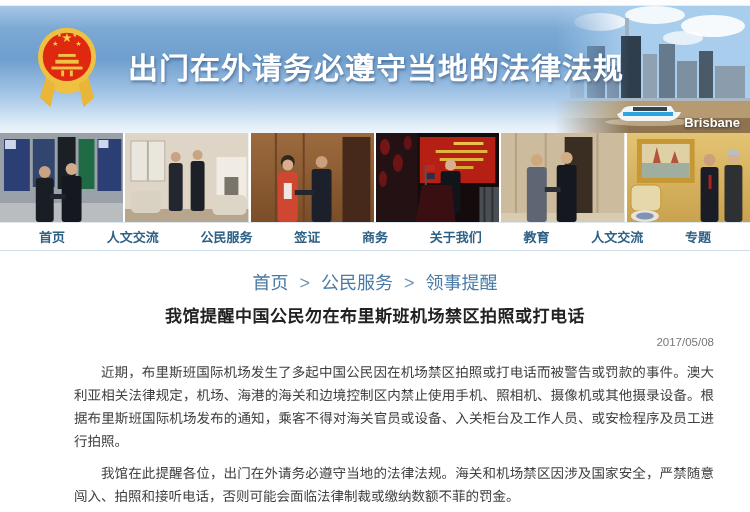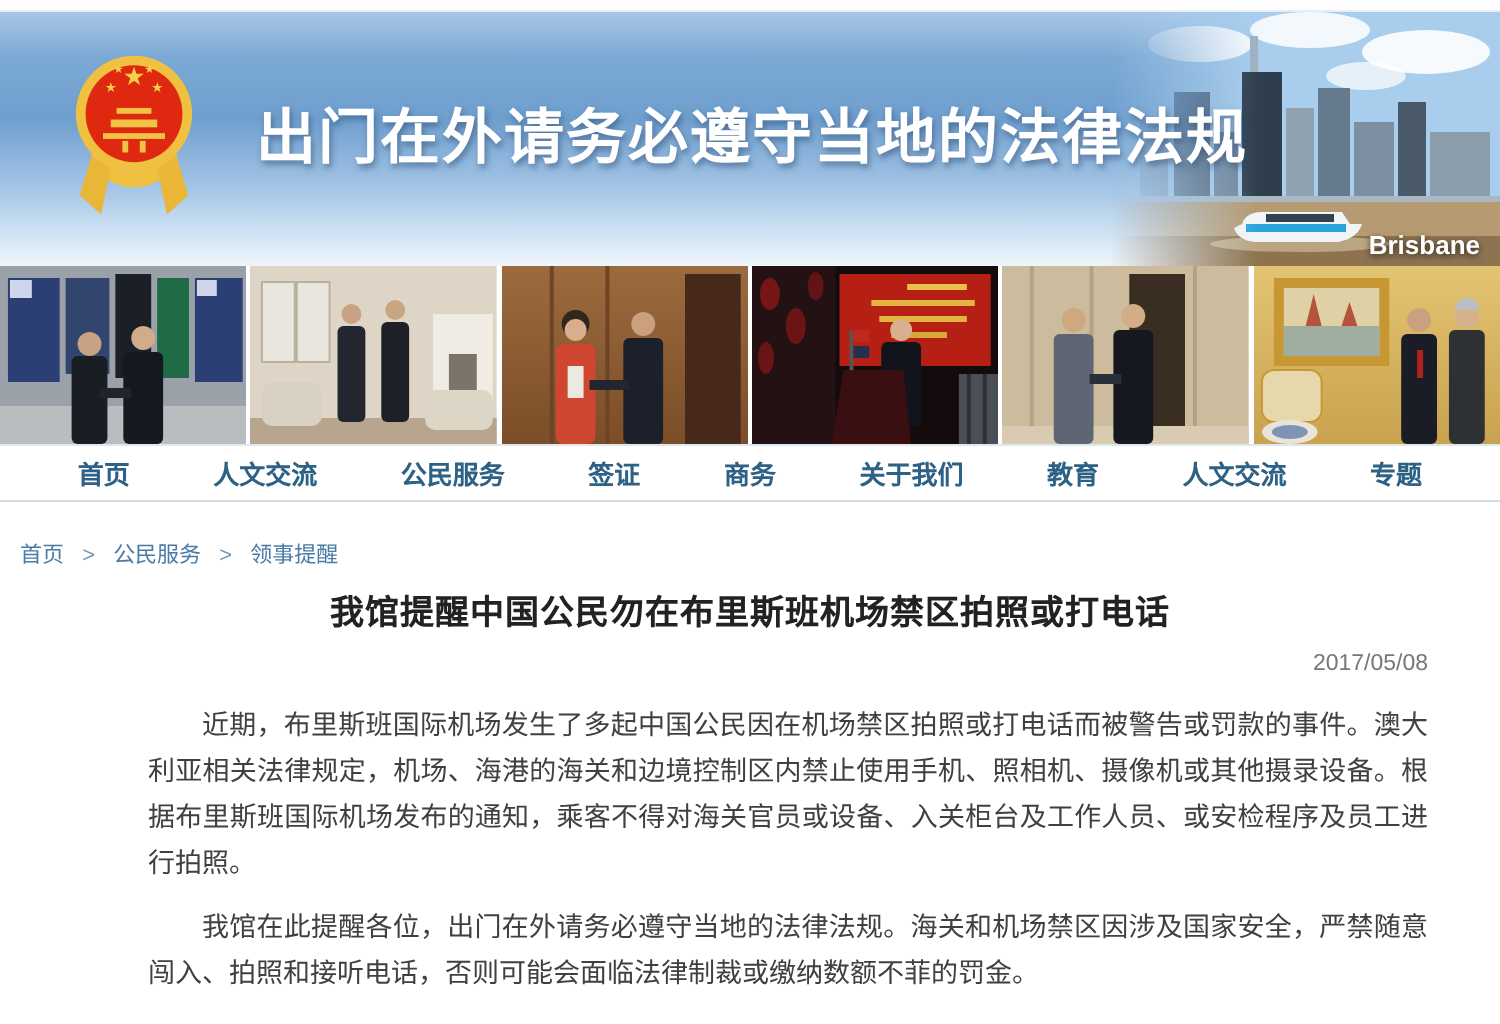--- a/index.html
+++ b/index.html
@@ -26,21 +26,21 @@
   
   .photo-strip{display:flex;gap:2px;height:89px;background:#fff;}
   .photo-strip figure{flex:1 1 0;height:89px;overflow:hidden;cursor:pointer;}
   .photo-strip svg{display:block;width:100%;height:100%;}
 
   
   nav{display:flex;align-items:center;justify-content:space-around;height:29px;background:#ffffff;border-top:1px solid #dfe7ee;border-bottom:1px solid #cfdde8;padding:0 18px;}
   .nav-item{color:var(--nav-text);font-size:13px;font-weight:bold;text-decoration:none;cursor:pointer;white-space:nowrap;}
 
   
-  .breadcrumb{padding:17px 10px 8px 10px;font-size:11px;color:var(--breadcrumb-text);}
+  .breadcrumb{padding:17px 10px 8px 10px;font-size:18px;color:var(--breadcrumb-text);text-align:center;}
   .breadcrumb a{color:var(--breadcrumb-text);text-decoration:none;cursor:pointer;}
   .breadcrumb .sep{margin:0 6px;color:#6f93b2;}
 
   
   main{padding:0 36px;}
   .article-title{text-align:center;font-size:17px;font-weight:bold;color:var(--title-text);letter-spacing:.5px;}
   .article-date{margin-top:9px;text-align:right;font-size:11.5px;color:var(--date-text);}
   .article-body{margin-top:13px;}
   .article-body p{font-size:13.5px;line-height:23px;color:var(--body-text);text-indent:2em;text-align:justify;margin-bottom:9px;margin-left:38px;}
 </style>

